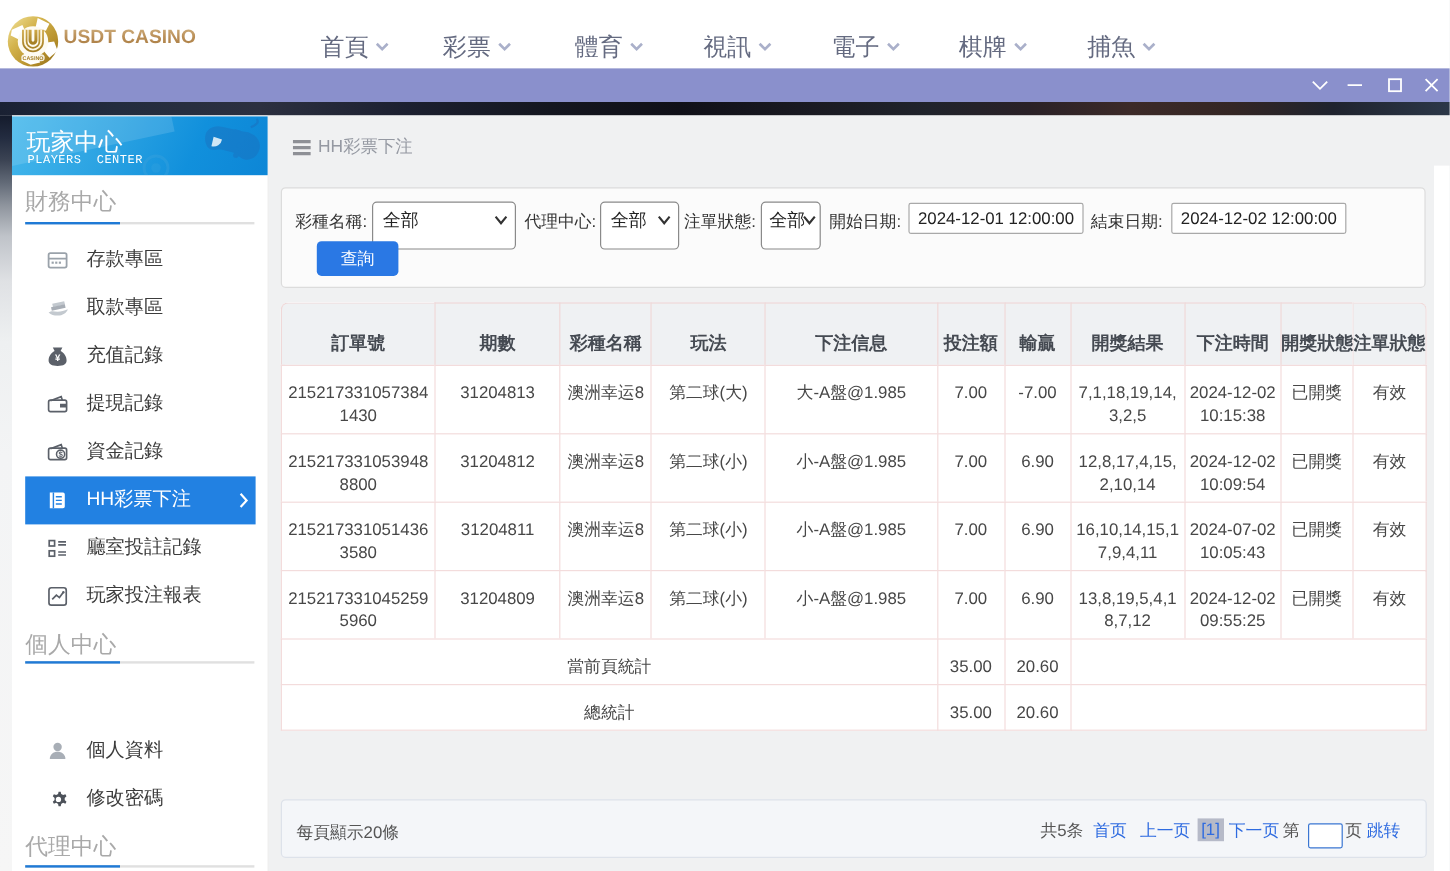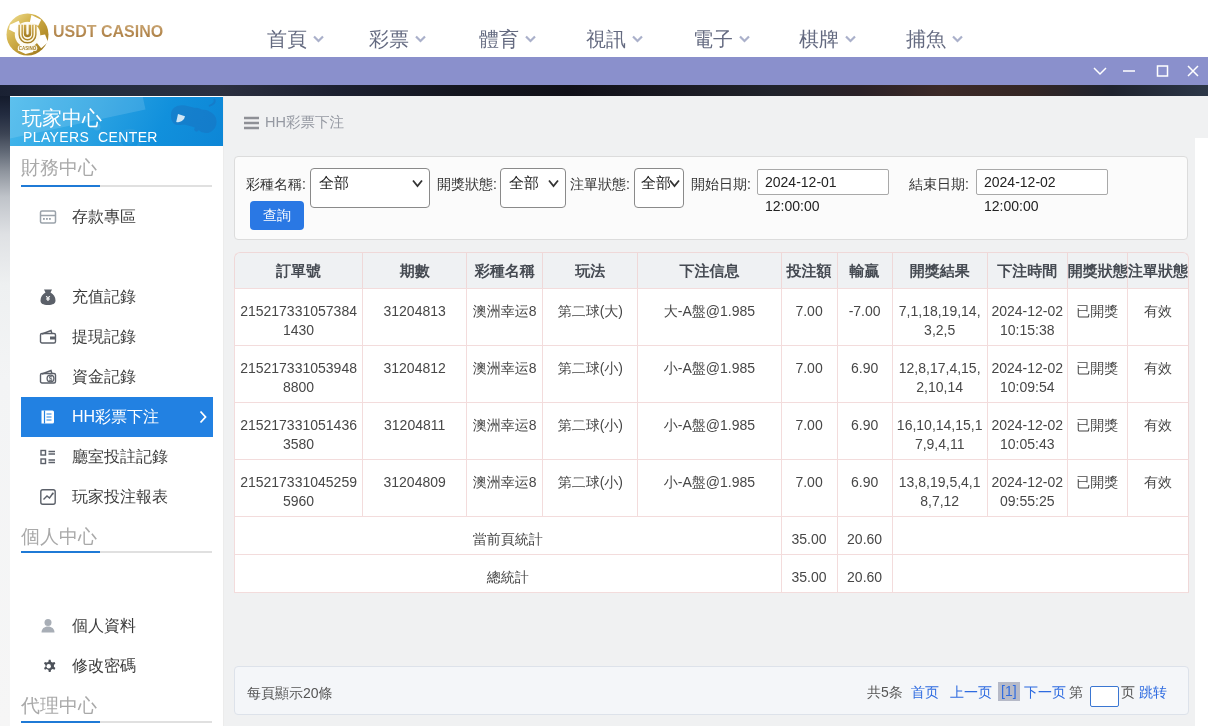--- a/index.html
+++ b/index.html
@@ -22,42 +22,42 @@
   background:linear-gradient(90deg,#1a2133 0%,#232c3e 8%,#2c3040 18%,#1c2030 28%,#14161f 38%,#101018 47%,#1a1a22 56%,#20232b 64%,#2a2127 71%,#3c2a28 78%,#342624 85%,#1f232e 92%,#2c3748 100%); z-index:4; }
 #leftstrip { position:absolute; left:0; top:96px; width:10px; height:630px;
   background:linear-gradient(180deg,#141b2c 0%,#232c40 3%,#3c4454 6%,#636b78 9%,#8f959e 12%,#bfc3c9 16%,#dfe1e4 22%,#eef0f1 30%,#f3f4f5 45%,#f6f6f6 100%); }
 
 
 #sidebar { position:absolute; left:10px; top:96px; width:214px; height:630px; background:#fff; border-right:1px solid #ececec; }
 #pcbox { position:absolute; left:0px; top:1px; width:213px; height:49px;
   background:linear-gradient(115deg,#45b8ec 0%,#2aa2e2 40%,#1190dc 70%,#0d86d6 100%); overflow:hidden; color:#fff; }
 #pcbox:before { content:""; position:absolute; left:-30px; top:-40px; width:160px; height:70px; background:rgba(255,255,255,0.13); transform:rotate(-12deg); }
 #pcbox .t1 { position:absolute; left:12px; top:8px; font-size:20px; }
-#pcbox .t2 { position:absolute; left:13px; top:31.5px; font-size:14px; letter-spacing:0.4px; }
+#pcbox .t2 { position:absolute; left:13px; top:31.5px; font-size:10px; letter-spacing:0.4px;font-family:Liberation Mono, monospace; }
 .sect { position:absolute; left:11px; font-size:19px; color:#a9a9a9;text-align:center; }
 .sline { position:absolute; left:11px; width:191px; height:2px; background:#e0e0e0; }
 .sline i { position:absolute; left:0; top:0; width:79px; height:2px; background:#1f7ad6; display:block; }
 .mitem { position:absolute; left:11px; width:192px; height:40px; line-height:40px; font-size:16px; color:#3c3c3c; }
 .mitem .txt { position:absolute; left:51px; top:0; }
 .mitem .ic { position:absolute; left:18px; top:11px; width:18px; height:18px; }
 .mitem.active { background:#2281e2; color:#fff; }
 
 
 #breadcrumb { position:absolute; left:244px; top:113px; height:20px; color:#9599a2; font-size:14.5px; }
 #scrolltrack { position:absolute; left:1195px; top:138px; width:13px; height:588px; background:#fff; }
 
 #filterbox { position:absolute; left:234px; top:156px; width:954px; height:84px; background:#fbfbfb; border:1px solid #dcdcdc; border-radius:4px; }
 .flabel { position:absolute; top:176px; font-size:14px; color:#333; }
 .fsel { position:absolute; top:168px; height:40px; border:1px solid #8a8a8a; border-radius:4px; background:#fff; font-size:15px; color:#222; }
 .finput { position:absolute; top:169px; height:26px; border:1px solid #a9a9a9; background:#fff; font-size:14px; color:#222; line-height:24px; padding-left:7px; border-radius:2px; }
-#btnsearch { position:absolute; left:250px; top:201px; width:54px; height:29px; background:#2a78e4; color:#fff; font-size:14px; text-align:center; line-height:29px; border-radius:4px; }
+#btnsearch { position:absolute; left:264px; top:201px; width:68px; height:29px; background:#2a78e4; color:#fff; font-size:14px; text-align:center; line-height:29px; border-radius:4px; }
 
 
 #tbl { position:absolute; left:234px; top:252px; border-collapse:separate; border-spacing:0; table-layout:fixed; width:955px; font-size:14px; color:#474747; background:#fff; border-radius:6px 6px 0 0; }
-#tbl th { background:#eff1f3; font-weight:bold; color:#454a52; font-size:15px; border-left:1px solid #efd8d8; border-top:1px solid #efd8d8; text-align:center; padding:8px 0 8px 0; line-height:19px; white-space:nowrap; }
+#tbl th { background:#eff1f3; font-weight:bold; color:#454a52; font-size:15px; border-left:1px solid #efd8d8; border-top:1px solid #efd8d8; text-align:center; padding:24px 0 8px 0; line-height:19px; white-space:nowrap; }
 #tbl td { border-left:1px solid #f3dcdc; border-top:1px solid #f3dcdc; text-align:center; padding:13px 2px 5px 2px; word-break:break-all; line-height:19px; vertical-align:baseline; }
 #tbl .lastcol { border-right:1px solid #efd8d8; }
 #tbl th:first-child { border-radius:6px 0 0 0; }
 #tbl th:last-child { border-radius:0 6px 0 0; }
 #tbl tr.last td { border-bottom:1px solid #f3dcdc; }
 
 
 #pagebar { position:absolute; left:234px; top:666px; width:955px; height:49px; background:#f4f6f9; border:1px solid #dde2ea; border-radius:4px; font-size:14px; color:#555; }
 #pagebar .left { position:absolute; left:12px; top:18px; }
 #pagebar .pit { position:absolute; top:17px; }
@@ -175,20 +175,30 @@
           <path d="M1.5 7.5 h15"></path>
         </g>
         <g fill="#9aa2aa">
           <rect x="4" y="10" width="1.8" height="1.8"></rect>
           <rect x="7" y="10" width="1.8" height="1.8"></rect>
           <rect x="10" y="10" width="1.8" height="1.8"></rect>
         </g>
       </svg>
     <span class="txt">存款專區</span>
   </div>
+  <div class="mitem" style="top:141px;">
+    <svg class="ic" viewBox="0 0 18 18">
+        <g fill="none" stroke="#9aa2aa" stroke-width="1.3">
+          <path d="M4.5 5.2 l10-2.2 .7 2.8 -10 2.2 z" fill="#c3c9cf" stroke="none"></path>
+          <path d="M3.5 8 l11.5-2.4 .7 2.9 -11.5 2.4 z" fill="#a8aeb6" stroke="none"></path>
+        </g>
+        <path d="M1.5 12.5 c2.5-1.8 4.5-.8 7.5-.8 c3 0 5.5-1 8.5-2 c-1 3.2-4.2 5.3-8.5 5.3 c-3 0-5.5-.3-7.5-2.5 z" fill="#c3c9cf"></path>
+      </svg>
+    <span class="txt">取款專區</span>
+  </div>
   <div class="mitem" style="top:181px;">
     <svg class="ic" viewBox="0 0 18 18">
         <path d="M6.5 4.5 L5 1.5 h8 L11.5 4.5 c3 1.5 5 4.5 5 8 c0 3-2.5 4.5-7.5 4.5 c-5 0-7.5-1.5-7.5-4.5 c0-3.5 2-6.5 5-8 z" fill="#5b6069"></path>
         <text x="9" y="13" font-size="8" fill="#fff" text-anchor="middle" font-weight="bold">¥</text>
       </svg>
     <span class="txt">充值記錄</span>
   </div>
   <div class="mitem" style="top:221px;">
     <svg class="ic" viewBox="0 0 18 18">
         <g fill="none" stroke="#5b6069" stroke-width="1.4">
@@ -282,38 +292,38 @@
 <div id="scrolltrack"></div>
 
 <div id="filterbox"></div>
 <div class="flabel" style="left:246px;">彩種名稱:</div>
 <div class="fsel" style="left:310px;width:120px;">
     <span style="position:absolute;left:8px;top:5px;">全部</span>
     <svg style="position:absolute;right:6px;top:10px;" width="11" height="9" viewBox="0 0 11 9">
       <path d="M1 1.5 L5.5 7 L10 1.5" fill="none" stroke="#333" stroke-width="1.8"></path>
     </svg>
   </div>
-<div class="flabel" style="left:437px;">開獎狀態:</div>
+<div class="flabel" style="left:437px;">代理中心:</div>
 <div class="fsel" style="left:500px;width:66px;">
     <span style="position:absolute;left:8px;top:5px;">全部</span>
     <svg style="position:absolute;right:6px;top:10px;" width="11" height="9" viewBox="0 0 11 9">
       <path d="M1 1.5 L5.5 7 L10 1.5" fill="none" stroke="#333" stroke-width="1.8"></path>
     </svg>
   </div>
 <div class="flabel" style="left:570px;">注單狀態:</div>
 <div class="fsel" style="left:634px;width:50px;">
     <span style="position:absolute;left:6px;top:5px;">全部</span>
     <svg style="position:absolute;right:3px;top:10px;" width="11" height="9" viewBox="0 0 11 9">
       <path d="M1 1.5 L5.5 7 L10 1.5" fill="none" stroke="#333" stroke-width="1.8"></path>
     </svg>
   </div>
 <div class="flabel" style="left:691px;">開始日期:</div>
-<div class="finput" style="left:757px;width:132px;">2024-12-01 12:00:00</div>
+<div class="finput" style="left:757px;width:146px;">2024-12-01 12:00:00</div>
 <div class="flabel" style="left:909px;">結束日期:</div>
-<div class="finput" style="left:976px;width:132px;">2024-12-02 12:00:00</div>
+<div class="finput" style="left:976px;width:146px;">2024-12-02 12:00:00</div>
 <div id="btnsearch">查詢</div>
 
 <table id="tbl">
   <colgroup>
     <col style="width:128px">
       <col style="width:104px">
       <col style="width:76px">
       <col style="width:95px">
       <col style="width:143px">
       <col style="width:56px">
@@ -365,21 +375,21 @@
   </tr>
   <tr class="data">
     <td>2152173310514363580</td>
         <td>31204811</td>
         <td>澳洲幸运8</td>
         <td>第二球(小)</td>
         <td>小-A盤@1.985</td>
         <td>7.00</td>
         <td>6.90</td>
         <td>16,10,14,15,17,9,4,11</td>
-        <td>2024-12-02 10:05:43</td>
+        <td>2024-07-02 10:05:43</td>
         <td>已開獎</td>
         <td class="lastcol">有效</td>
   </tr>
   <tr class="data">
     <td>2152173310452595960</td>
         <td>31204809</td>
         <td>澳洲幸运8</td>
         <td>第二球(小)</td>
         <td>小-A盤@1.985</td>
         <td>7.00</td>

